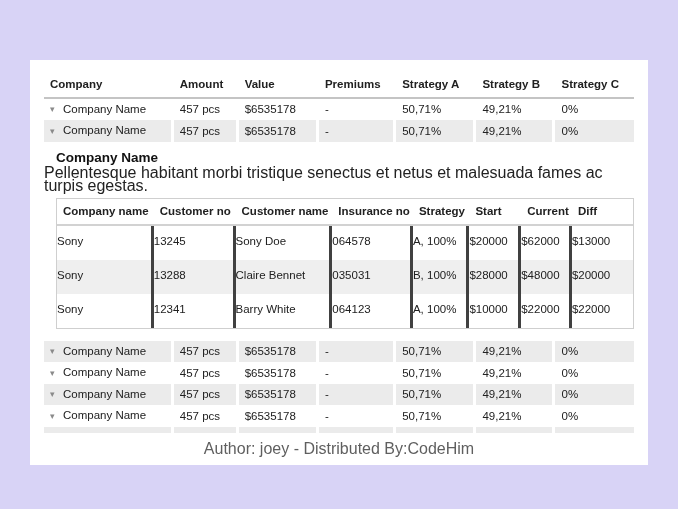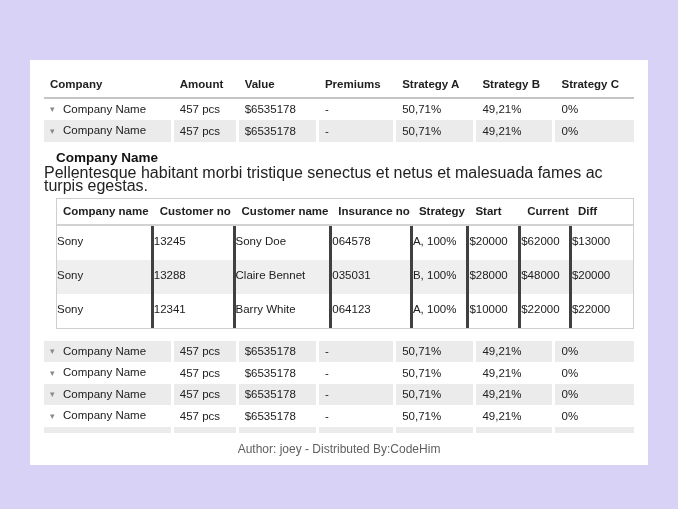--- a/index.html
+++ b/index.html
@@ -42,21 +42,21 @@
   .inner-table th{
     text-align:left;font-weight:bold;padding:6px 6px;
     border-bottom:2px solid #d2d2d2;white-space:nowrap;overflow:hidden;
   }
   .inner-table td{padding:5px 6px;line-height:13px;white-space:nowrap;overflow:hidden;}
   .inner-table td:not(:last-child){border-right:3px solid #404040;}
   tr.igray td{background:#efefef;}
   .footer-bar{
     position:absolute;left:30px;top:433px;width:618px;height:32px;
     background:#ffffff;display:flex;align-items:center;justify-content:center;
-    font-size:12px;color:#5f5f5f;
+    font-size:16px;color:#5f5f5f;
   }
 </style>
 </head>
 <body>
 
 <div class="card" data-interactable="false">
   <table class="outer-table" data-interactable="false">
     <colgroup>
       <col style="width:22%">
         <col style="width:11%">

